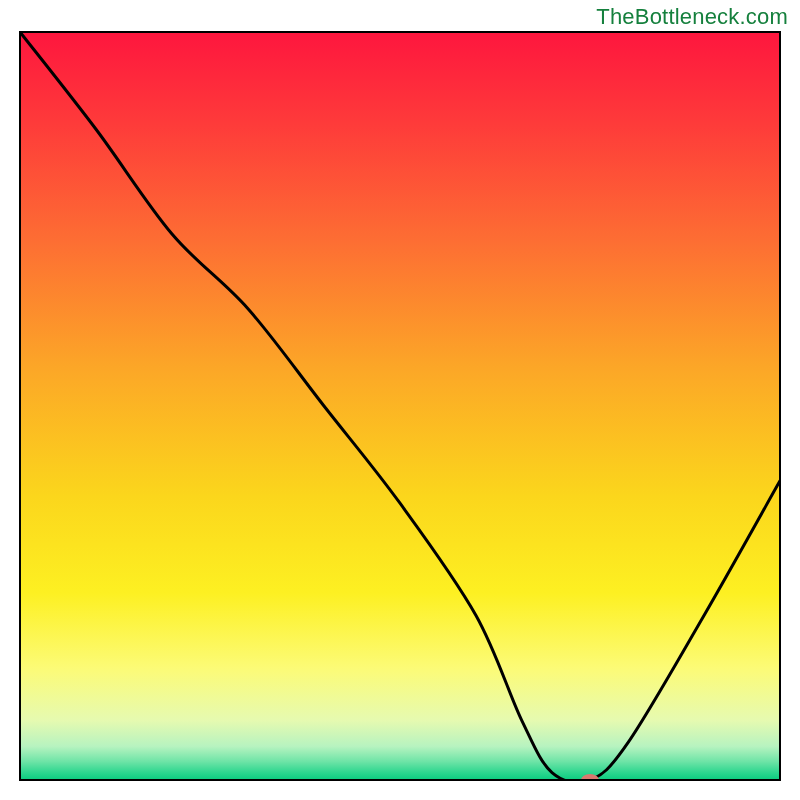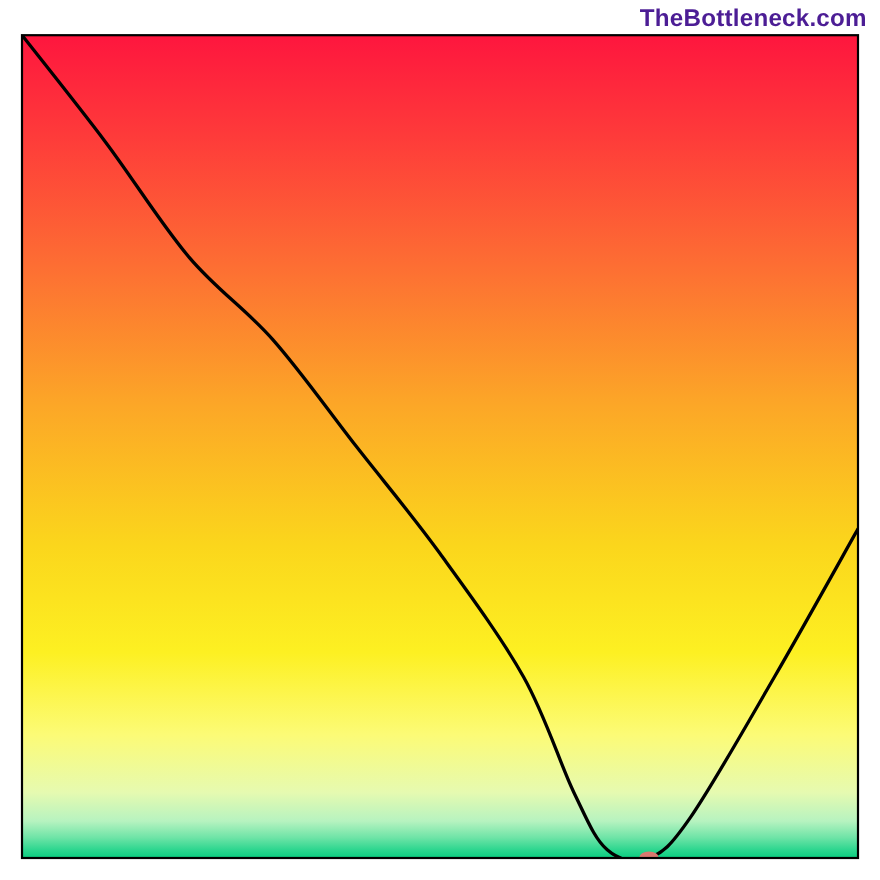--- a/index.html
+++ b/index.html
@@ -13,23 +13,23 @@
   }
   .chart-container {
     position: relative;
     width: 800px;
     height: 800px;
   }
   .watermark {
     position: absolute;
     top: 4px;
     right: 12px;
-    color: #4c1d95;
+    color: #15803d;
     font-size: 22px;
-    font-weight: 700;
+    font-weight: 400;
     letter-spacing: 0.2px;
     z-index: 5;
   }
   svg {
     display: block;
   }
 </style>
 </head>
 <body>
 

